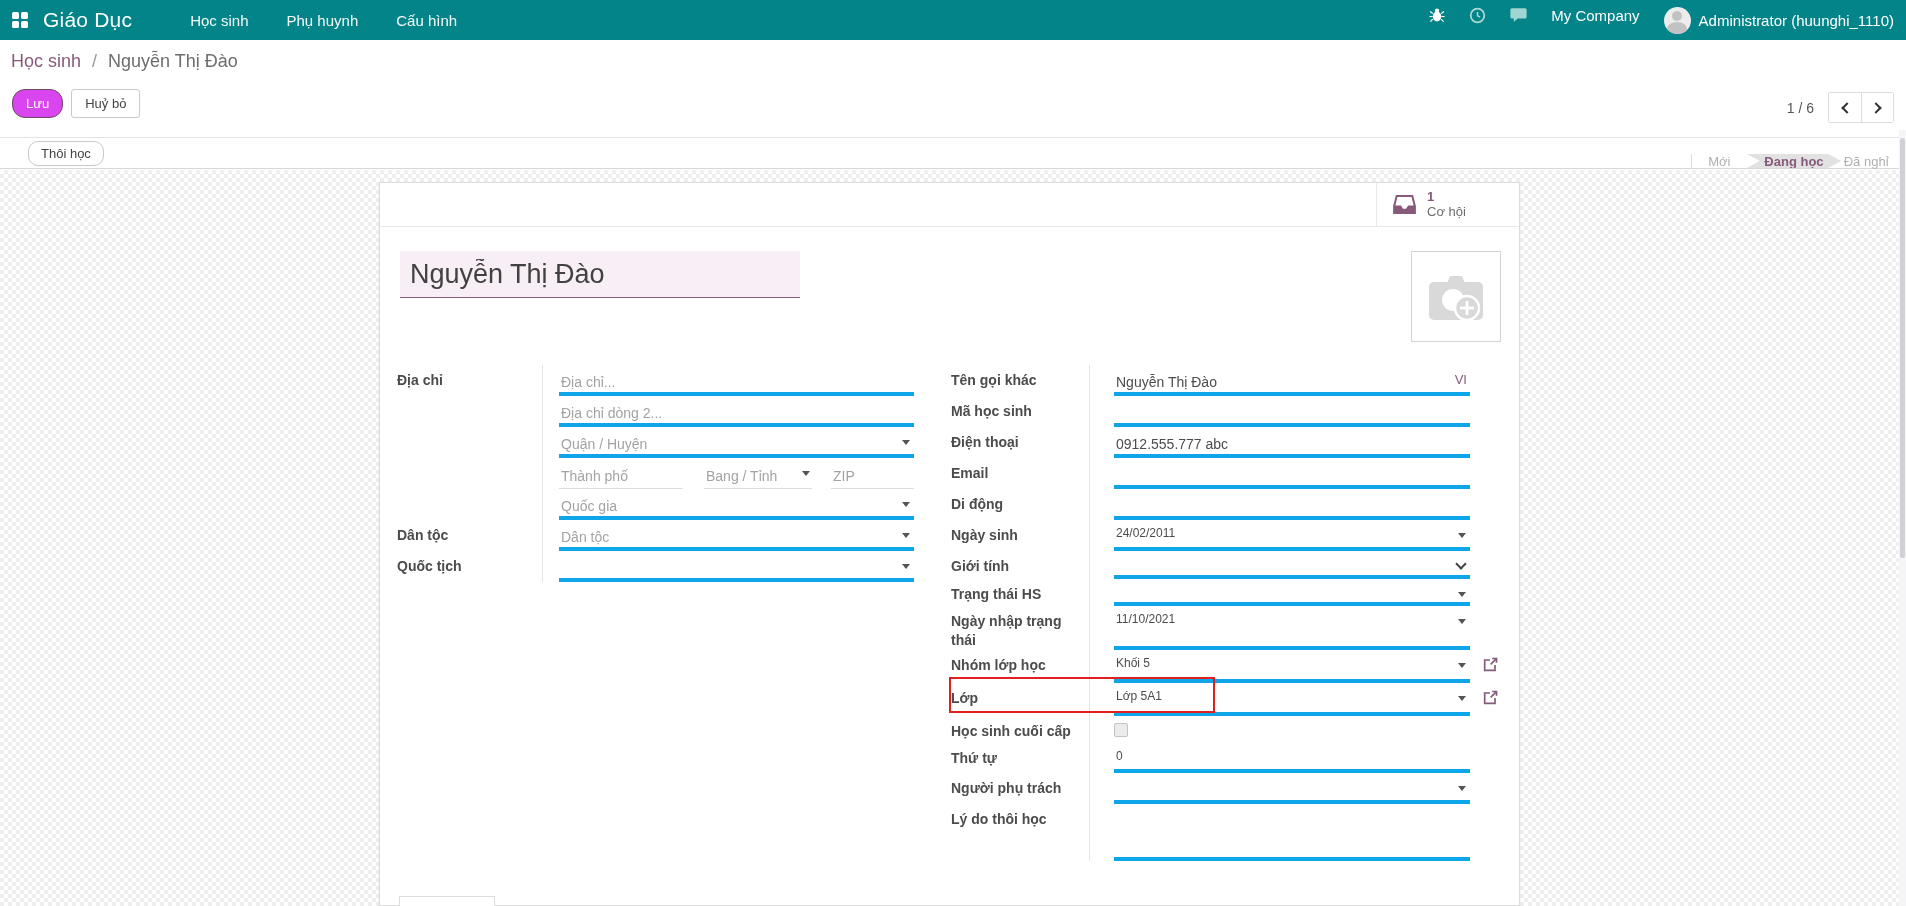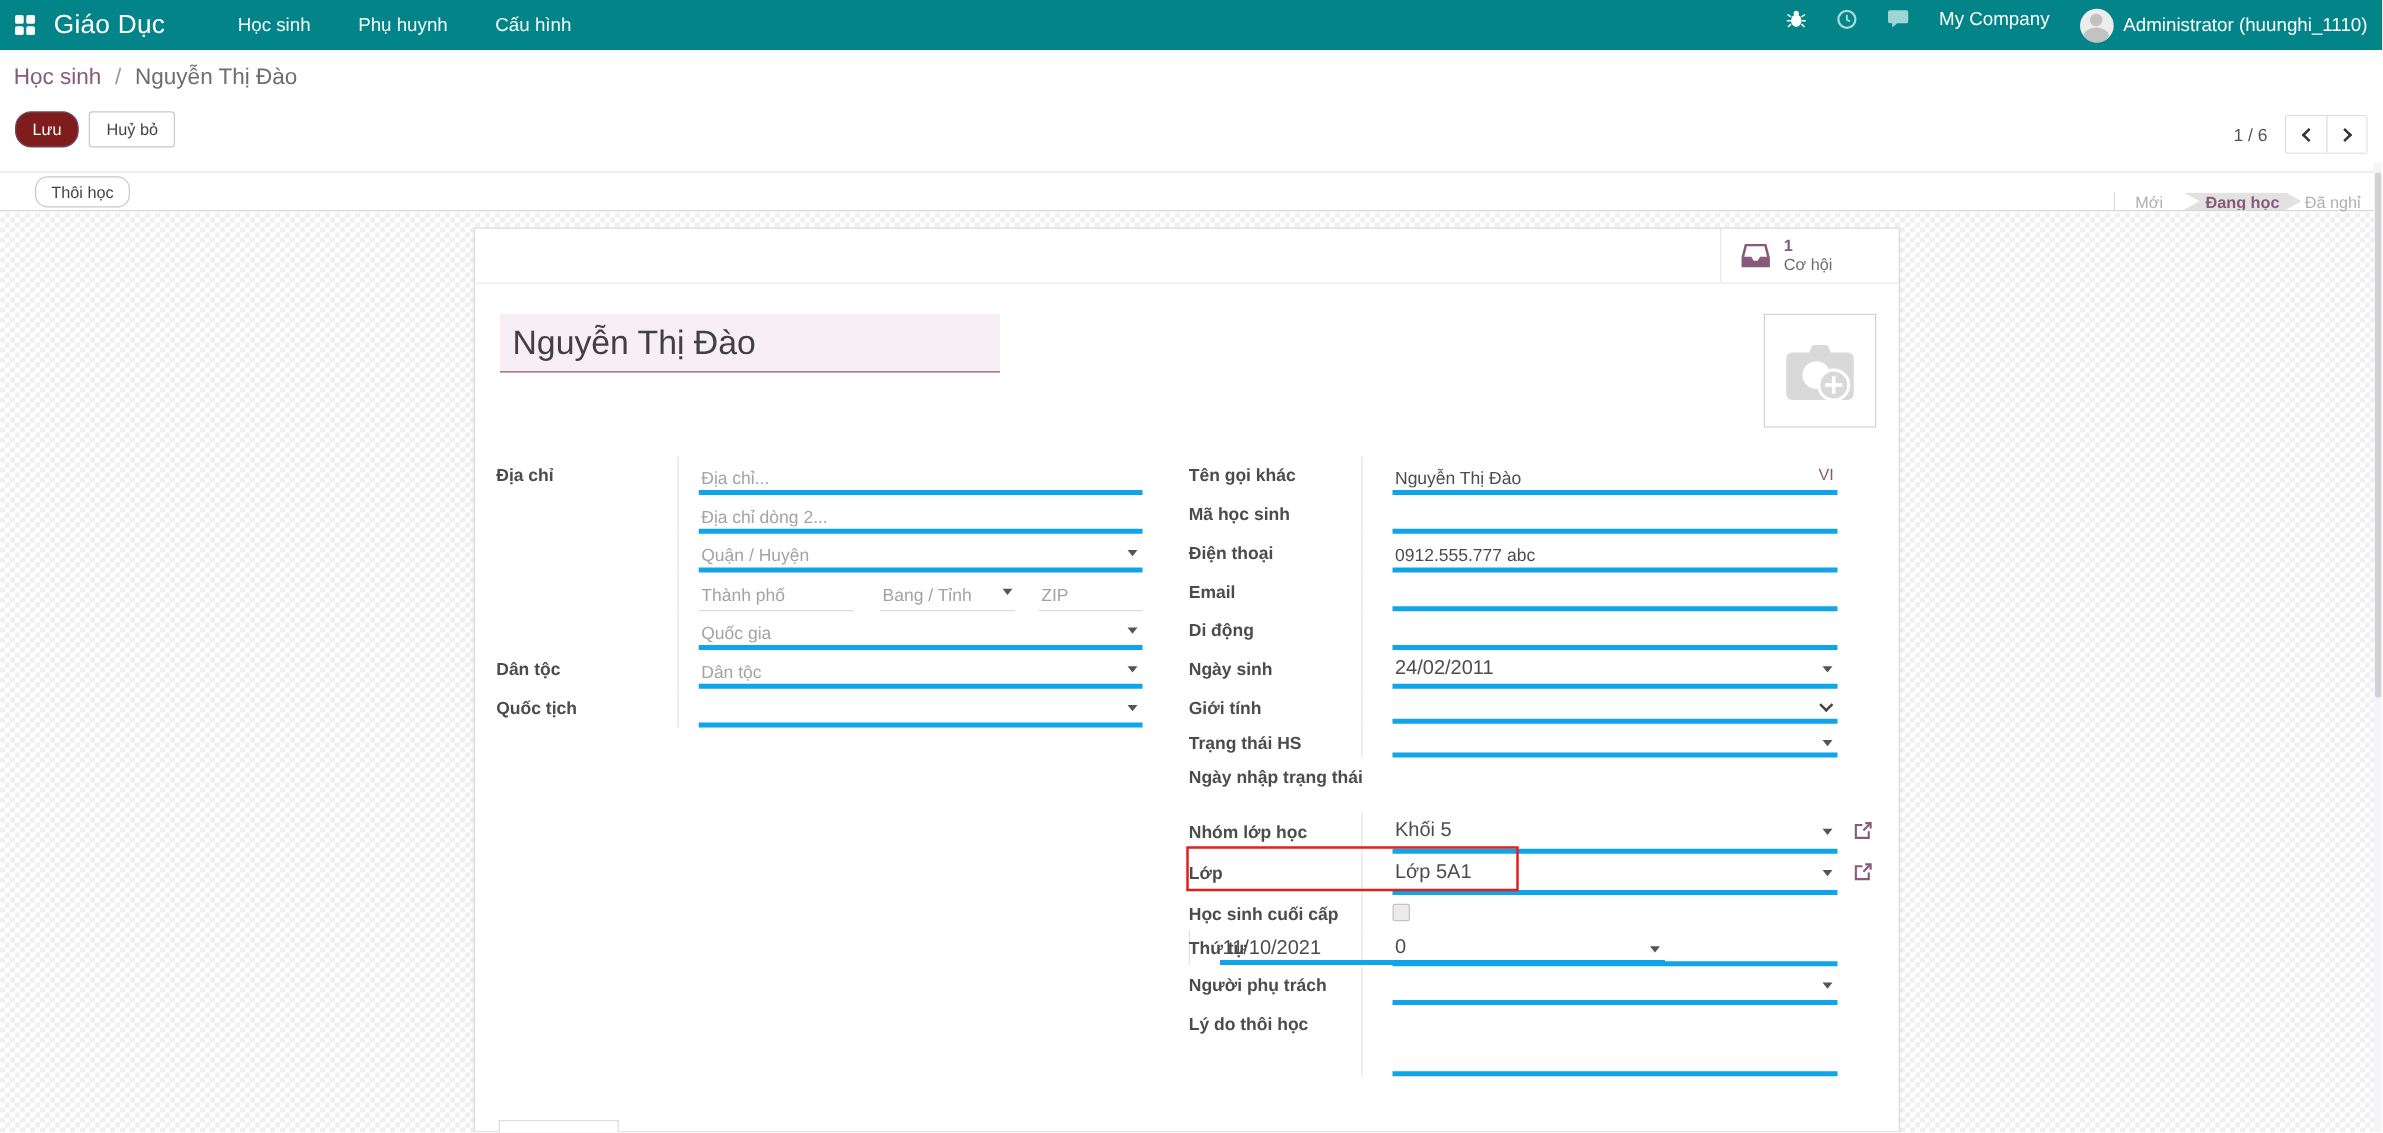--- a/index.html
+++ b/index.html
@@ -26,21 +26,21 @@
 
   
   .control-panel { position:absolute; top:40px; left:0; right:0; height:97px; background:#fff; }
   .breadcrumb { position:absolute; left:11px; top:11px; font-size:18px; color:#6d6d6d; }
   .breadcrumb .bc-link { color:#875A7B; cursor:pointer; }
   .breadcrumb .bc-sep { color:#999; margin:0 6px; }
   .cp-buttons { position:absolute; left:12px; top:49px; display:flex; gap:8px; }
   .btn { font-size:13px; padding:6px 13px; border-radius:3px; cursor:pointer;
          border:1px solid #c9c9c9; background:#fff; color:#444;
          font-family:"Liberation Sans", sans-serif; }
-  .btn-primary { background:#7f1d1d; border-color:#6d4863; color:#fff;border-radius:13px; }
+  .btn-primary { background:#d946ef; border-color:#6d4863; color:#fff;border-radius:13px; }
   .pager { position:absolute; right:12px; top:52px; display:flex; align-items:center; gap:14px; }
   .pager-value { font-size:14px; color:#555; cursor:pointer; }
   .pager-btns { display:flex; border:1px solid #dcdcdc; border-radius:2px; }
   .pager-btn { width:32px; height:29px; display:flex; align-items:center; justify-content:center;
                cursor:pointer; background:#fff; }
   .pager-btn + .pager-btn { border-left:1px solid #dcdcdc; }
   .chev { width:8px; height:8px; border-right:2.5px solid #333; border-bottom:2.5px solid #333; }
   .chev-left  { transform:rotate(135deg); margin-left:3px; }
   .chev-right { transform:rotate(-45deg); margin-right:3px; }
 
@@ -77,34 +77,34 @@
                  padding:0 10px; outline:none; }
   .photo { position:absolute; right:18px; top:68px; width:90px; height:91px; background:#fff;
            border:1px solid #d4d4d4; display:flex; align-items:center; justify-content:center; cursor:pointer; }
 
   
   .group { position:absolute; top:182px; }
   .group-left  { left:17px;  width:518px; }
   .group-right { left:571px; width:562px; }
   .g-row { display:flex; height:31px; }
   .h27 { height:27px; } .h28 { height:28px; } .h30 { height:30px; }
-  .h33 { height:33px; } .h44 { height:44px;flex-direction:column; } .h57 { height:57px; }
+  .h33 { height:33px; } .h44 { height:44px; } .h57 { height:57px; }
   .g-lbl { flex:0 0 145px; font-size:14px; font-weight:bold; color:#4c4c4c;
            padding:6px 14px 0 0; line-height:1.35; }
   .group-right .g-lbl { flex-basis:138px; }
   .g-val { flex:1; border-left:1px solid #e4e4e4; padding-left:16px; display:flex; align-items:stretch; }
   .group-right .g-val { padding-left:24px; }
   .in { position:relative; width:355px; border-bottom:4px solid #0ea5e9; display:flex; }
   .group-right .in { width:356px; }
   .in.no-line { border-bottom:none; }
   .field { flex:1; border:none; outline:none; background:transparent; width:100%;
            font-family:"Liberation Sans", sans-serif; font-size:14px; color:#4c4c4c;
            padding:6px 2px 0 2px; }
   .field::placeholder { color:#a3a3a3; opacity:1; }
-  .field-text { flex:1; font-size:16px; color:#4c4c4c; padding:6px 2px 0 2px; }
+  .field-text { flex:1; font-size:12px; color:#4c4c4c; padding:6px 2px 0 2px; }
   .caret { position:absolute; right:4px; top:13px; width:0; height:0; cursor:pointer;
            border-left:4.5px solid transparent; border-right:4.5px solid transparent;
            border-top:5.5px solid #555; }
   .chevron-sm { position:absolute; right:5px; top:9px; width:8px; height:8px; cursor:pointer;
                 border-right:2px solid #444; border-bottom:2px solid #444; transform:rotate(45deg); }
   .lang-tag { position:absolute; right:3px; top:7px; font-size:13px; color:#875A7B; cursor:pointer; }
   .ext { margin:7px 0 0 13px; cursor:pointer; display:flex; }
   .mini { border-bottom:1px solid #dcdcdc; position:relative; display:flex; }
   .mini-city { width:124px; margin-right:21px; }
   .mini-state { width:108px; margin-right:19px; }

